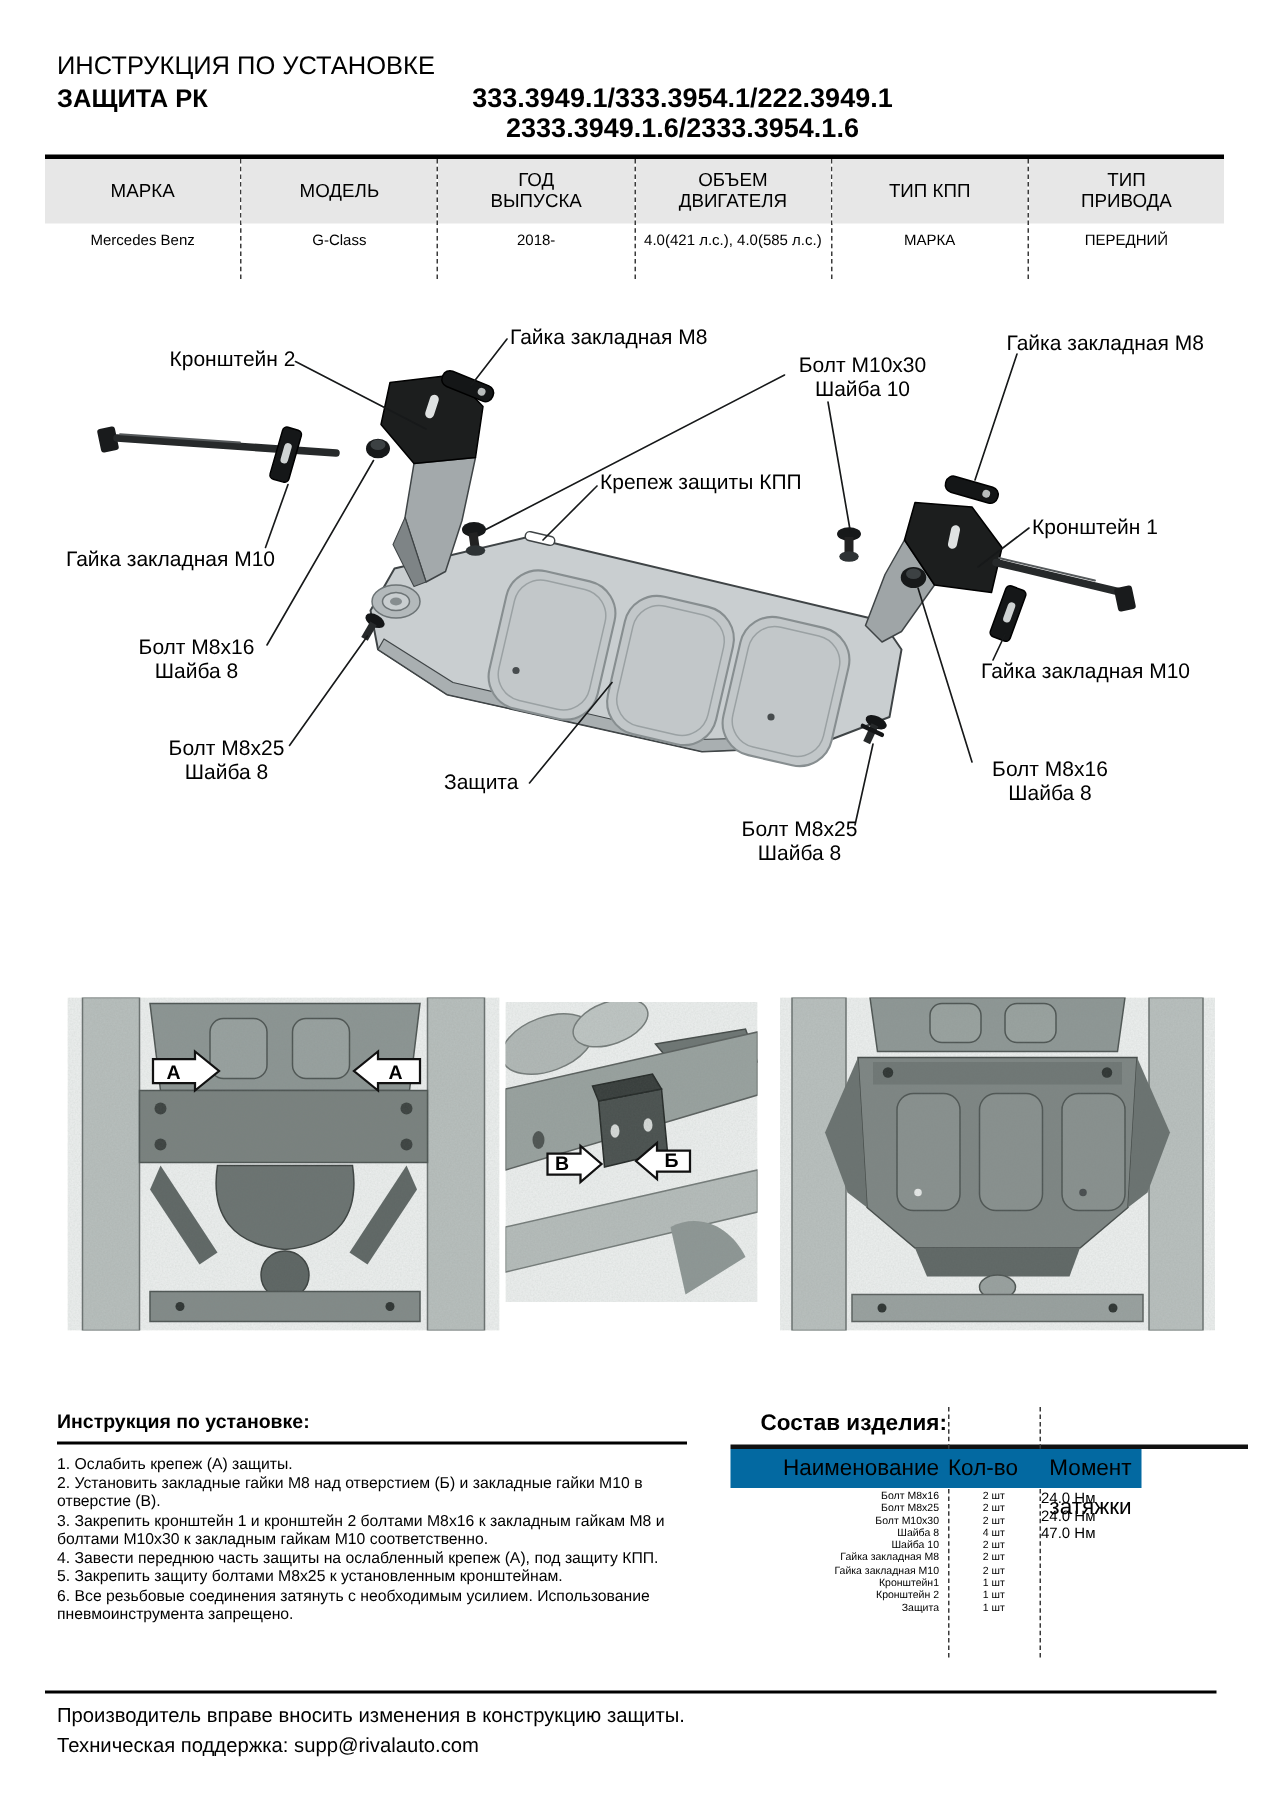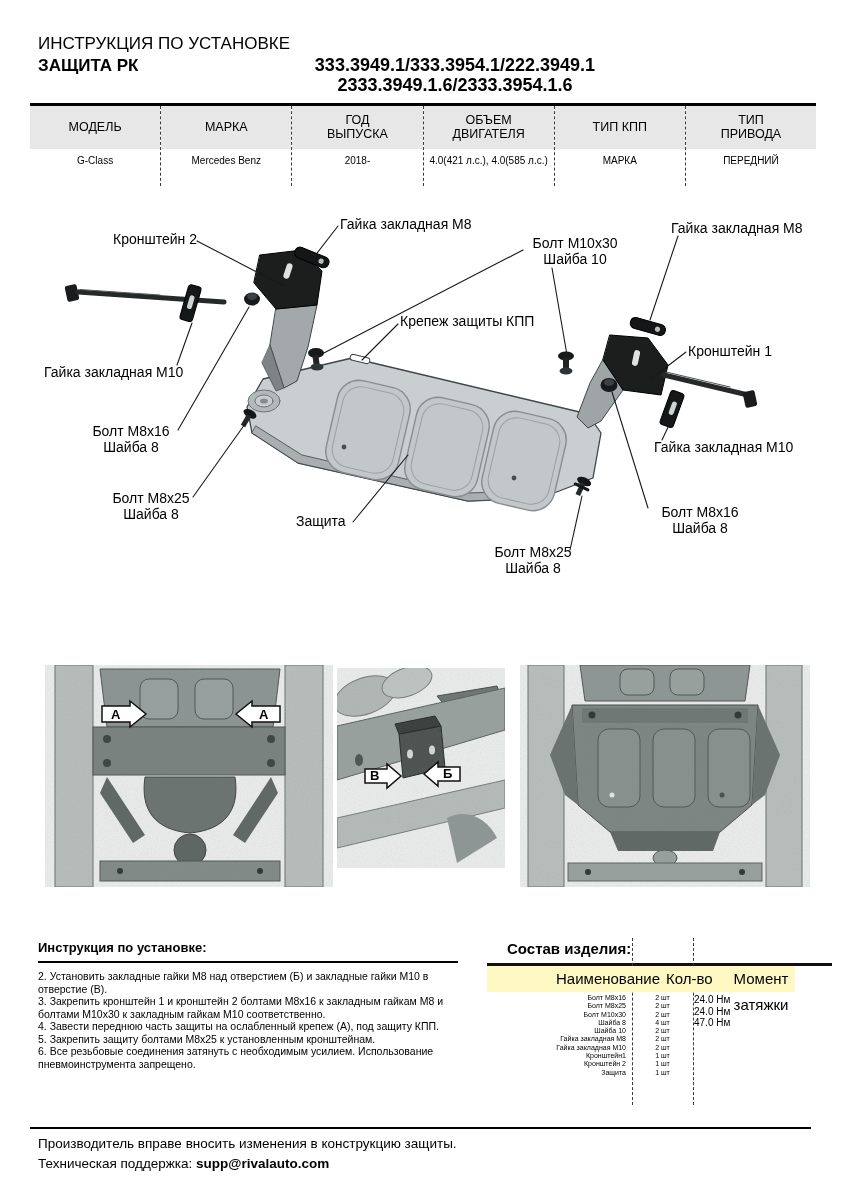--- a/index.html
+++ b/index.html
@@ -29,60 +29,60 @@
   .photos svg{position:absolute;}
   .ph-letter{font-size:13px;font-weight:bold;font-family:"Liberation Sans","DejaVu Sans",sans-serif;}
   
   .instr{position:absolute;left:38px;top:940px;width:424px;}
   .instr-title{font-size:13px;font-weight:bold;}
   .instr-rule{margin-top:6px;height:2px;background:#000;width:420px;}
   .steps{margin-top:7px;width:420px;font-size:10.5px;line-height:12.5px;}
   .parts{position:absolute;left:487px;top:938px;width:345px;height:170px;}
   .parts-title{position:absolute;left:20px;top:2px;font-size:15px;font-weight:bold;}
   .parts-rule{position:absolute;left:0;top:25px;width:345px;height:2.5px;background:#111;}
-  .parts-head{position:absolute;left:0;top:28px;width:274px;height:26px;background:#fef9c3;display:flex;padding-left:34px;}
+  .parts-head{position:absolute;left:0;top:28px;width:274px;height:26px;background:#0369a1;display:flex;}
   .ph-name{width:139px;text-align:right;padding-right:6px;font-size:15px;line-height:26px;}
   .ph-qty{width:61px;text-align:left;font-size:15px;line-height:26px;}
   .ph-torque{flex:1;text-align:center;font-size:15px;line-height:26px;}
   .pdash{position:absolute;top:0;height:167px;border-left:1px dashed #3a3a3a;}
   .pdash.d1{left:145px;} .pdash.d2{left:206px;}
   .parts-rows{position:absolute;left:0;top:56px;width:345px;}
   .prow{display:flex;height:8.3px;font-size:7px;line-height:8.3px;}
   .pr-name{width:139px;text-align:right;padding-right:6px;}
   .pr-qty{width:61px;text-align:center;}
   .torques{position:absolute;left:207px;top:56px;width:138px;
            font-size:10px;line-height:11.6px;}
   
   .footer-rule{position:absolute;left:30px;top:1127px;width:781px;height:2px;background:#000;}
   .footer-l1{position:absolute;left:38px;top:1136px;font-size:13.5px;}
   .footer-l2{position:absolute;left:38px;top:1156px;font-size:13.5px;}
-  .footer-l2 b{font-weight:bold;}
+  .footer-l2 b{font-weight:normal;}
 </style>
 </head>
 <body>
 
 <div class="page">
 
   <div class="doc-type">ИНСТРУКЦИЯ ПО УСТАНОВКЕ</div>
   <div class="product">ЗАЩИТА РК</div>
   <div class="partnums">
     <div>333.3949.1/333.3954.1/222.3949.1</div>
     <div>2333.3949.1.6/2333.3954.1.6</div>
   </div>
 
   <div class="spec">
     <div class="spec-topline"></div>
     <div class="spec-grid">
       <div class="spec-col">
+        <div class="spec-head">МАРКА</div>
+        <div class="spec-val">Mercedes Benz</div>
+      </div>
+      <div class="spec-col">
         <div class="spec-head">МОДЕЛЬ</div>
         <div class="spec-val">G-Class</div>
-      </div>
-      <div class="spec-col">
-        <div class="spec-head">МАРКА</div>
-        <div class="spec-val">Mercedes Benz</div>
       </div>
       <div class="spec-col">
         <div class="spec-head">ГОД
 ВЫПУСКА</div>
         <div class="spec-val">2018-</div>
       </div>
       <div class="spec-col">
         <div class="spec-head">ОБЪЕМ
 ДВИГАТЕЛЯ</div>
         <div class="spec-val">4.0(421 л.с.), 4.0(585 л.с.)</div>
@@ -326,20 +326,21 @@
       <circle cx="68" cy="207" r="3" fill="#2e3432"></circle>
         <circle cx="222" cy="207" r="3" fill="#2e3432"></circle>
       <rect width="290" height="222" filter="url(#noise3)" opacity="0.22"></rect>
     </svg>
   </div>
 
   <div class="instr">
     <div class="instr-title">Инструкция по установке:</div>
     <div class="instr-rule"></div>
     <div class="steps">
+      <div>1. Ослабить крепеж (А) защиты.</div>
       <div>2. Установить закладные гайки М8 над отверстием (Б) и закладные гайки М10 в отверстие (В).</div>
       <div>3. Закрепить кронштейн 1 и кронштейн 2 болтами М8х16 к закладным гайкам М8 и болтами М10х30 к закладным гайкам М10 соответственно.</div>
       <div>4. Завести переднюю часть защиты на ослабленный крепеж (А), под защиту КПП.</div>
       <div>5. Закрепить защиту болтами М8х25 к установленным кронштейнам.</div>
       <div>6. Все резьбовые соединения затянуть с необходимым усилием. Использование пневмоинструмента запрещено.</div>
     </div>
   </div>
 
   <div class="parts">
     <div class="parts-title">Состав изделия:</div>

